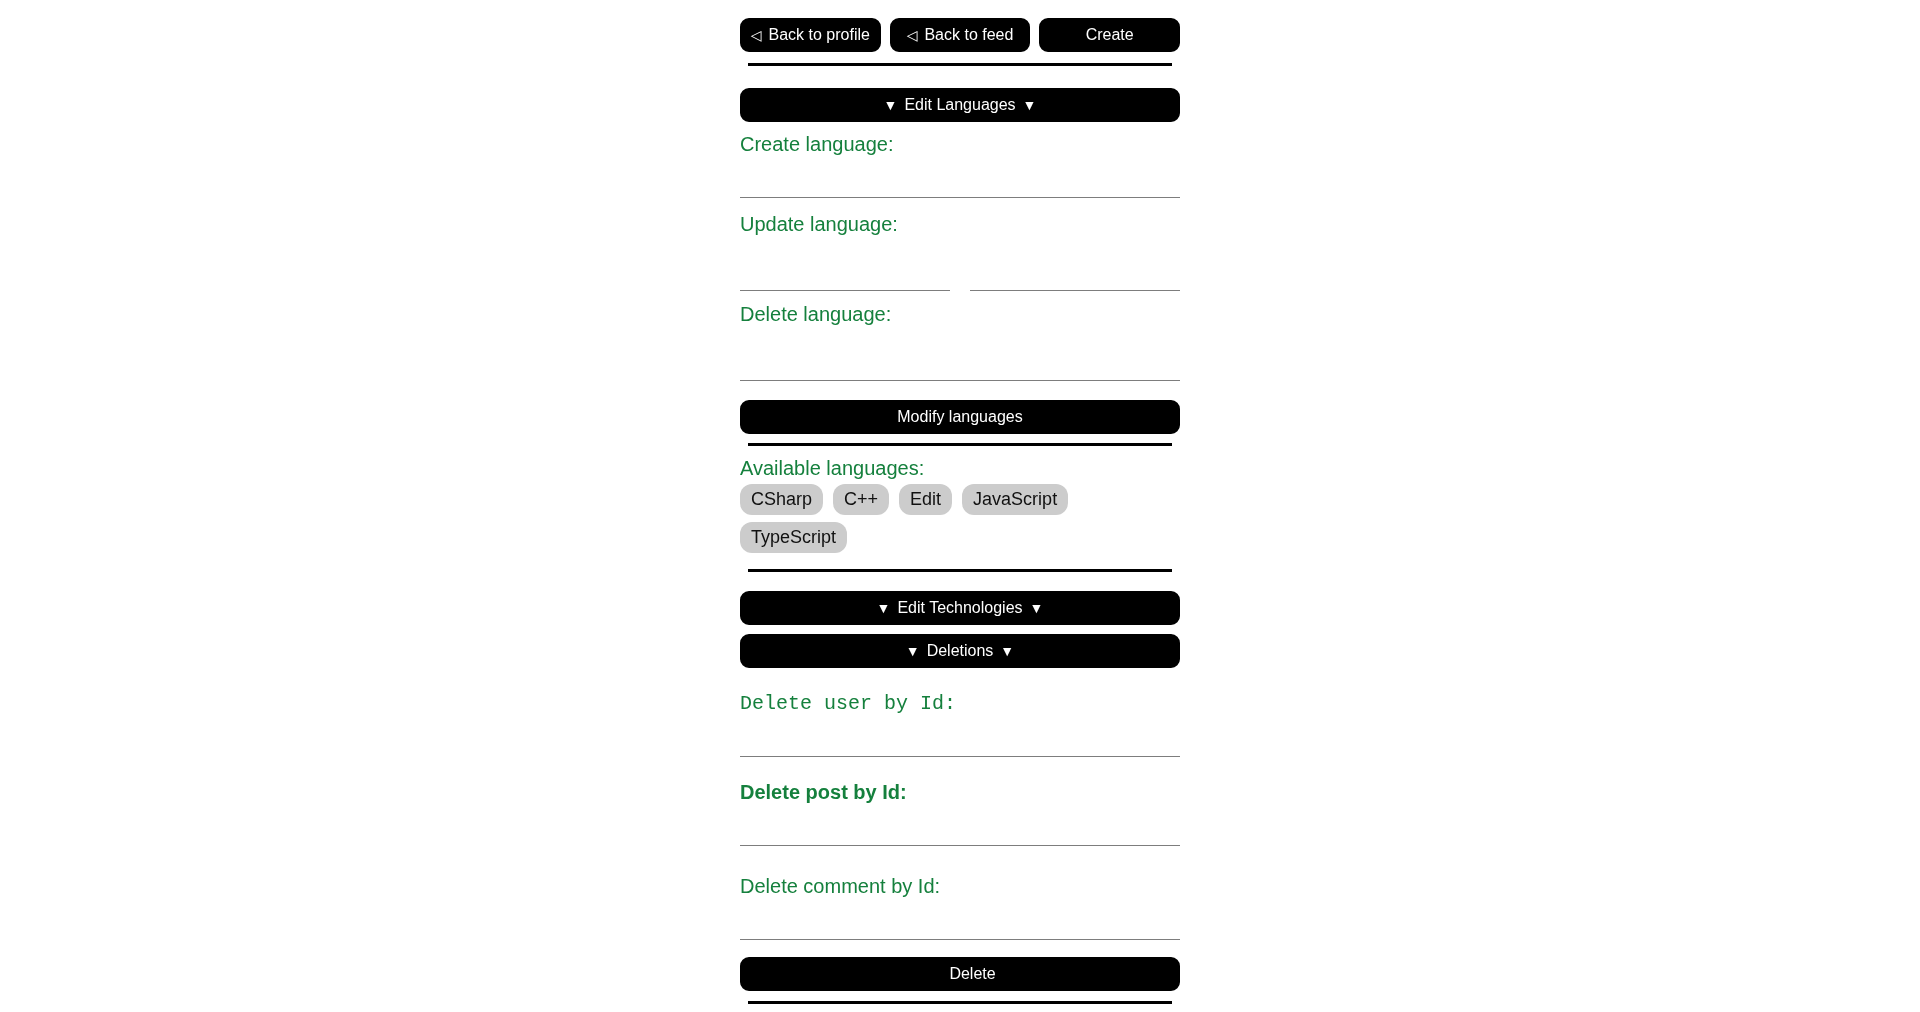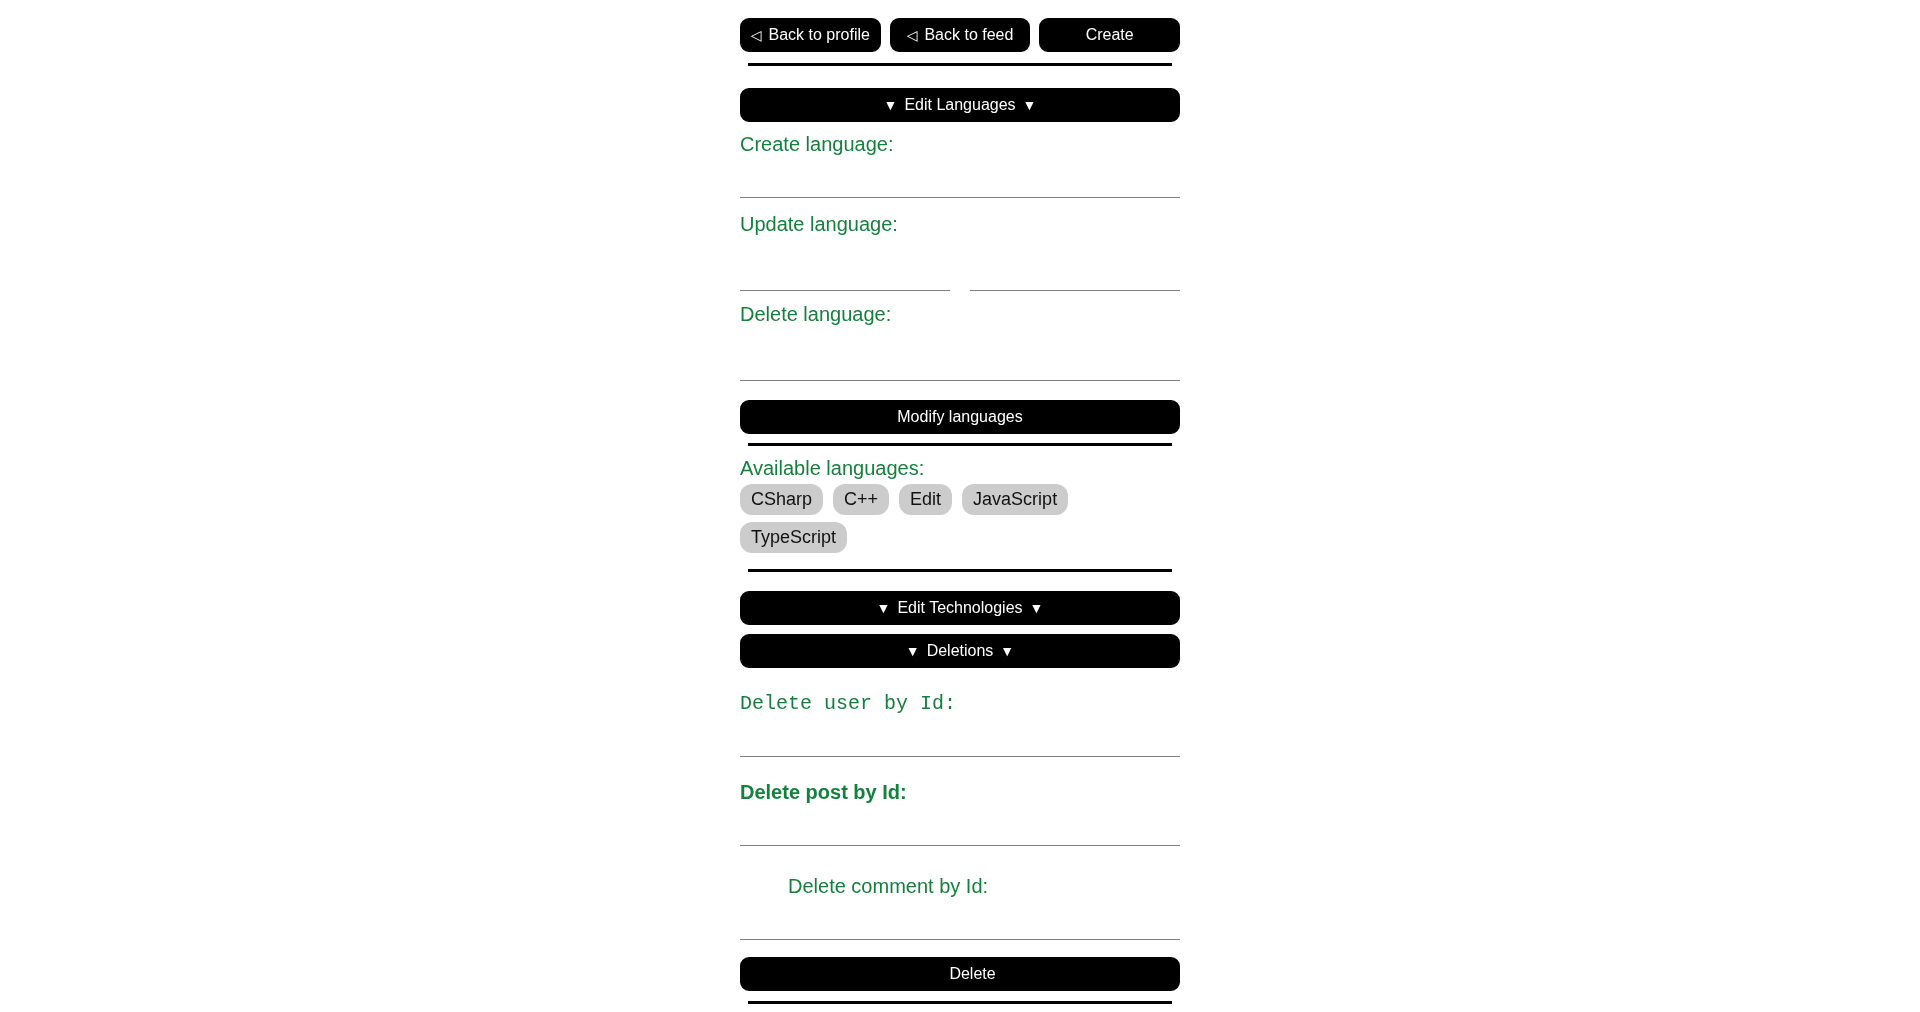--- a/index.html
+++ b/index.html
@@ -114,21 +114,21 @@
   .mt22 { margin-top: 22px; }
   .mt19 { margin-top: 19px; text-align: center; }
   .mt17 { margin-top: 17px; padding-left: 25px; }
   .mt16 { margin-top: 24px; font-family: Liberation Mono, monospace; }
   .mt15 { margin-top: 15px; }
   .mt13 { margin-top: 13px; }
   .mt12 { margin-top: 12px; }
   .mt11 { margin-top: 11px; }
   .mt9  { margin-top: 9px; }
   .mt24 { margin-top: 24px; font-weight: bold; }
-  .mt29 { margin-top: 29px; margin-left: 48px; }
+  .mt29 { margin-top: 29px; }
 </style>
 </head>
 <body>
 
 <div class="viewport">
   <div class="panel">
 
     <div class="topbar">
       <button class="btn">
         <span class="tri">◁</span>

